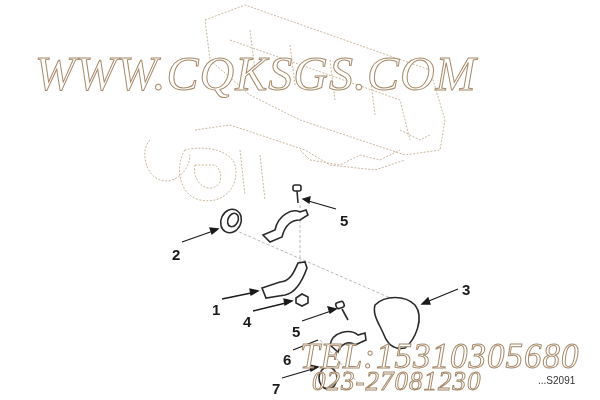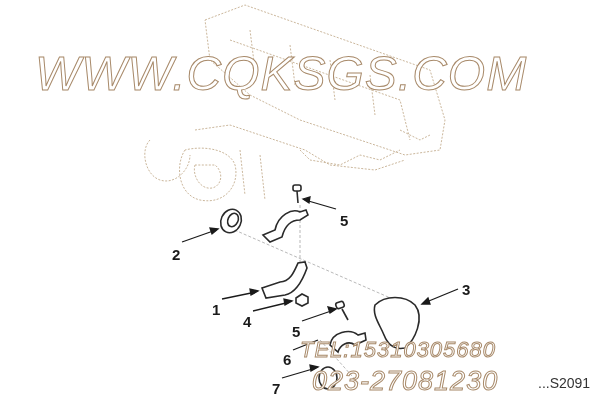--- a/index.html
+++ b/index.html
@@ -1,27 +1,27 @@
 <!DOCTYPE html>
 <html><head>
 <meta charset="utf-8">
 <style>
   html, body { margin: 0; padding: 0; background: #ffffff; }
   body { width: 600px; height: 400px; position: relative; overflow: hidden;
          font-family: "Liberation Sans", sans-serif; }
   .canvas { position: absolute; left: 0; top: 0; width: 600px; height: 400px; }
   .callout { position: absolute; font-family: "Liberation Sans", sans-serif;
              font-weight: bold; font-size: 15px; color: #1a1a1a; line-height: 1; }
-  .watermark { position: absolute; font-family: Liberation Sans, sans-serif;
+  .watermark { position: absolute; font-family: Liberation Serif, serif;
                font-style: italic; color: #ffffff; -webkit-text-stroke: 1px #a88a6a;
                white-space: nowrap; letter-spacing: 1px; }
   .wm-url { left: 35px; top: 46px; font-size: 48px; }
-  .wm-tel { left: 300px; top: 337px; font-size: 22px; }
+  .wm-tel { left: 300px; top: 337px; font-size: 35px; }
   .wm-phone { left: 312px; top: 366px; font-size: 27px; }
-  .ref { position: absolute; left: 538px; top: 375px; font-size: 14px; color: #333;
+  .ref { position: absolute; left: 538px; top: 375px; font-size: 10px; color: #333;
          font-family: "Liberation Sans", sans-serif; }
 </style>
 </head>
 <body>
 
 <svg class="canvas" viewBox="0 0 600 400" xmlns="http://www.w3.org/2000/svg">
 
   <g fill="none" stroke="#cbb79c" stroke-width="1" stroke-dasharray="2,1.5">
     <path d="M205 20 L245 5 L430 70 L445 120 L440 150 L405 155 L300 120 L250 95 L210 60 Z"></path>
     <path d="M230 40 L400 100 L410 140"></path>

